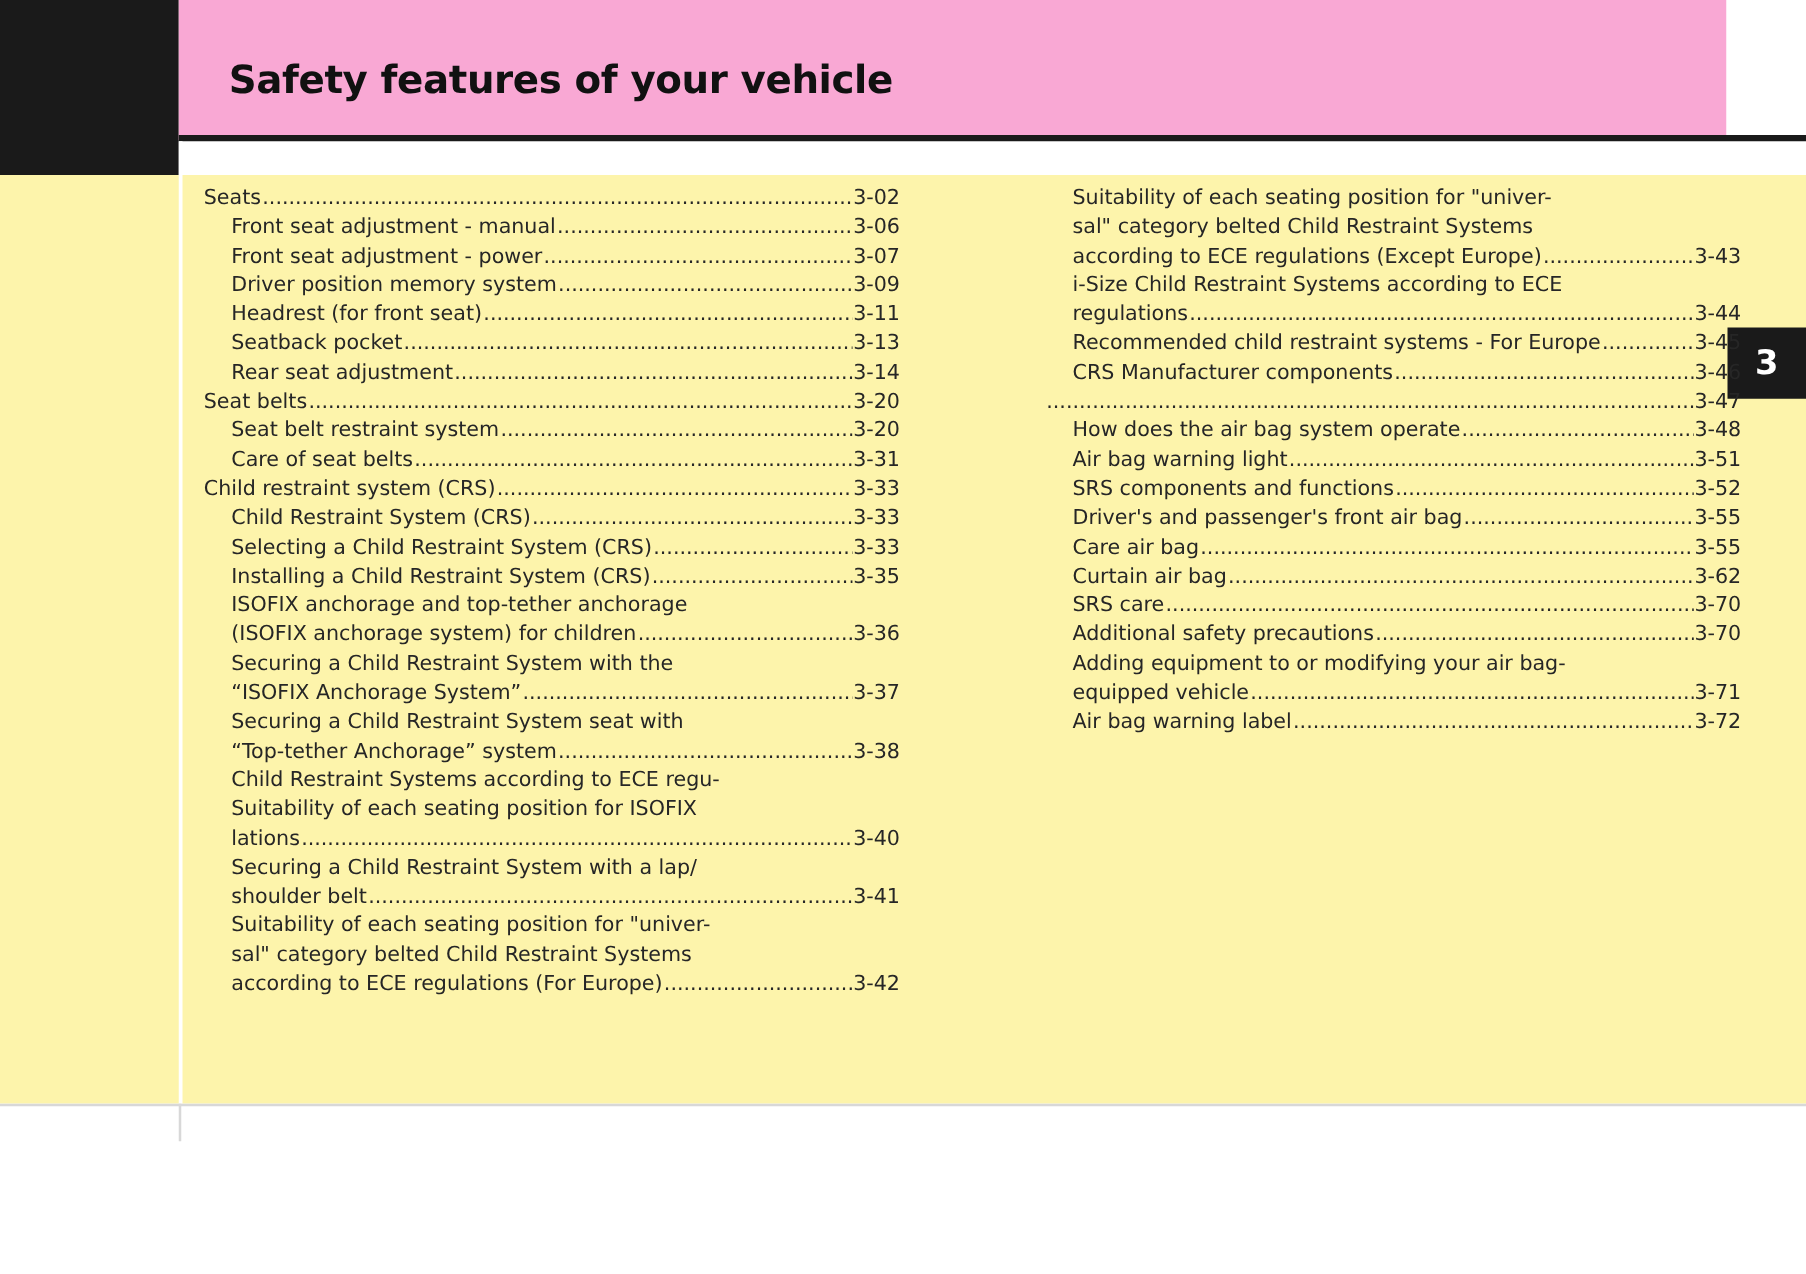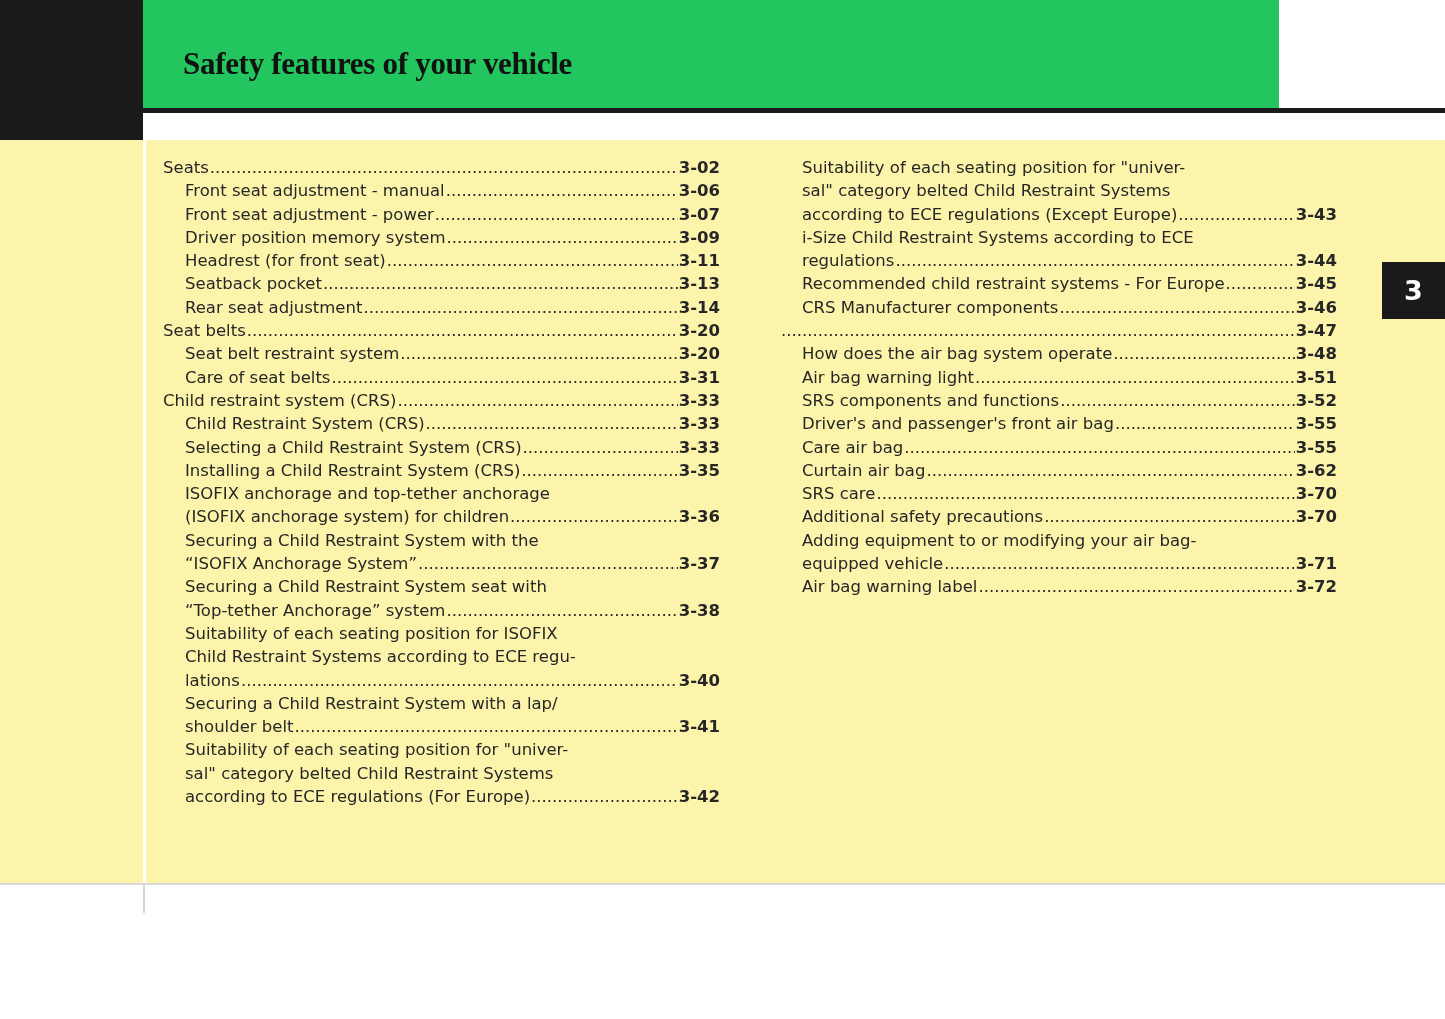--- a/index.html
+++ b/index.html
@@ -30,24 +30,23 @@
     width: 143px;
     height: 140px;
     background: #1a1a1a;
   }
 
   
   .header {
     position: absolute;
     left: 143px;
     top: 0;
-    width: 1136px;
+    width: 1238px;
     height: 112px;
-    background: #22c55e;
-    font-family: Liberation Serif, serif;
+    background: #f9a8d4;
   }
   .header-title {
     position: absolute;
     left: 40px;
     top: 46px;
     font-size: 31px;
     font-weight: bold;
     color: #111111;
     letter-spacing: -0.3px;
     white-space: nowrap;
@@ -118,24 +117,24 @@
     font-weight: bold;
     display: flex;
     align-items: center;
     justify-content: center;
   }
 
   
   .toc {
     position: absolute;
     left: 163px;
-    top: 156px;
+    top: 146px;
     width: 1200px;
     display: flex;
-    gap: 60px;
+    gap: 116px;
   }
   .toc-col {
     width: 557px;
   }
 
   .entry {
     display: flex;
     align-items: baseline;
     font-size: 16.5px;
     color: #262626;
@@ -157,21 +156,20 @@
     margin: 0 1px;
     font-size: 16.5px;
   }
   .dots::before {
     content: "........................................................................................................................................................................";
   }
   .page-no {
     flex: 0 0 auto;
     text-align: right;
     color: #262626;
-    font-weight: bold;
   }
 </style>
 </head>
 <body>
 
 <div class="page">
 
   <div class="corner-block"></div>
 
   <div class="header">
@@ -274,24 +272,24 @@
         </div>
         <div class="entry level2 nodots">
           <span class="entry-title">Securing a Child Restraint System seat with</span>
         </div>
         <div class="entry level2">
           <span class="entry-title">“Top-tether Anchorage” system </span>
           <span class="dots"></span>
           <span class="page-no">3-38</span>
         </div>
         <div class="entry level2 nodots">
+          <span class="entry-title">Child Restraint Systems according to ECE regu-</span>
+        </div>
+        <div class="entry level2 nodots">
           <span class="entry-title">Suitability of each seating position for ISOFIX</span>
-        </div>
-        <div class="entry level2 nodots">
-          <span class="entry-title">Child Restraint Systems according to ECE regu-</span>
         </div>
         <div class="entry level2">
           <span class="entry-title">lations</span>
           <span class="dots"></span>
           <span class="page-no">3-40</span>
         </div>
         <div class="entry level2 nodots">
           <span class="entry-title">Securing a Child Restraint System with a lap/</span>
         </div>
         <div class="entry level2">

